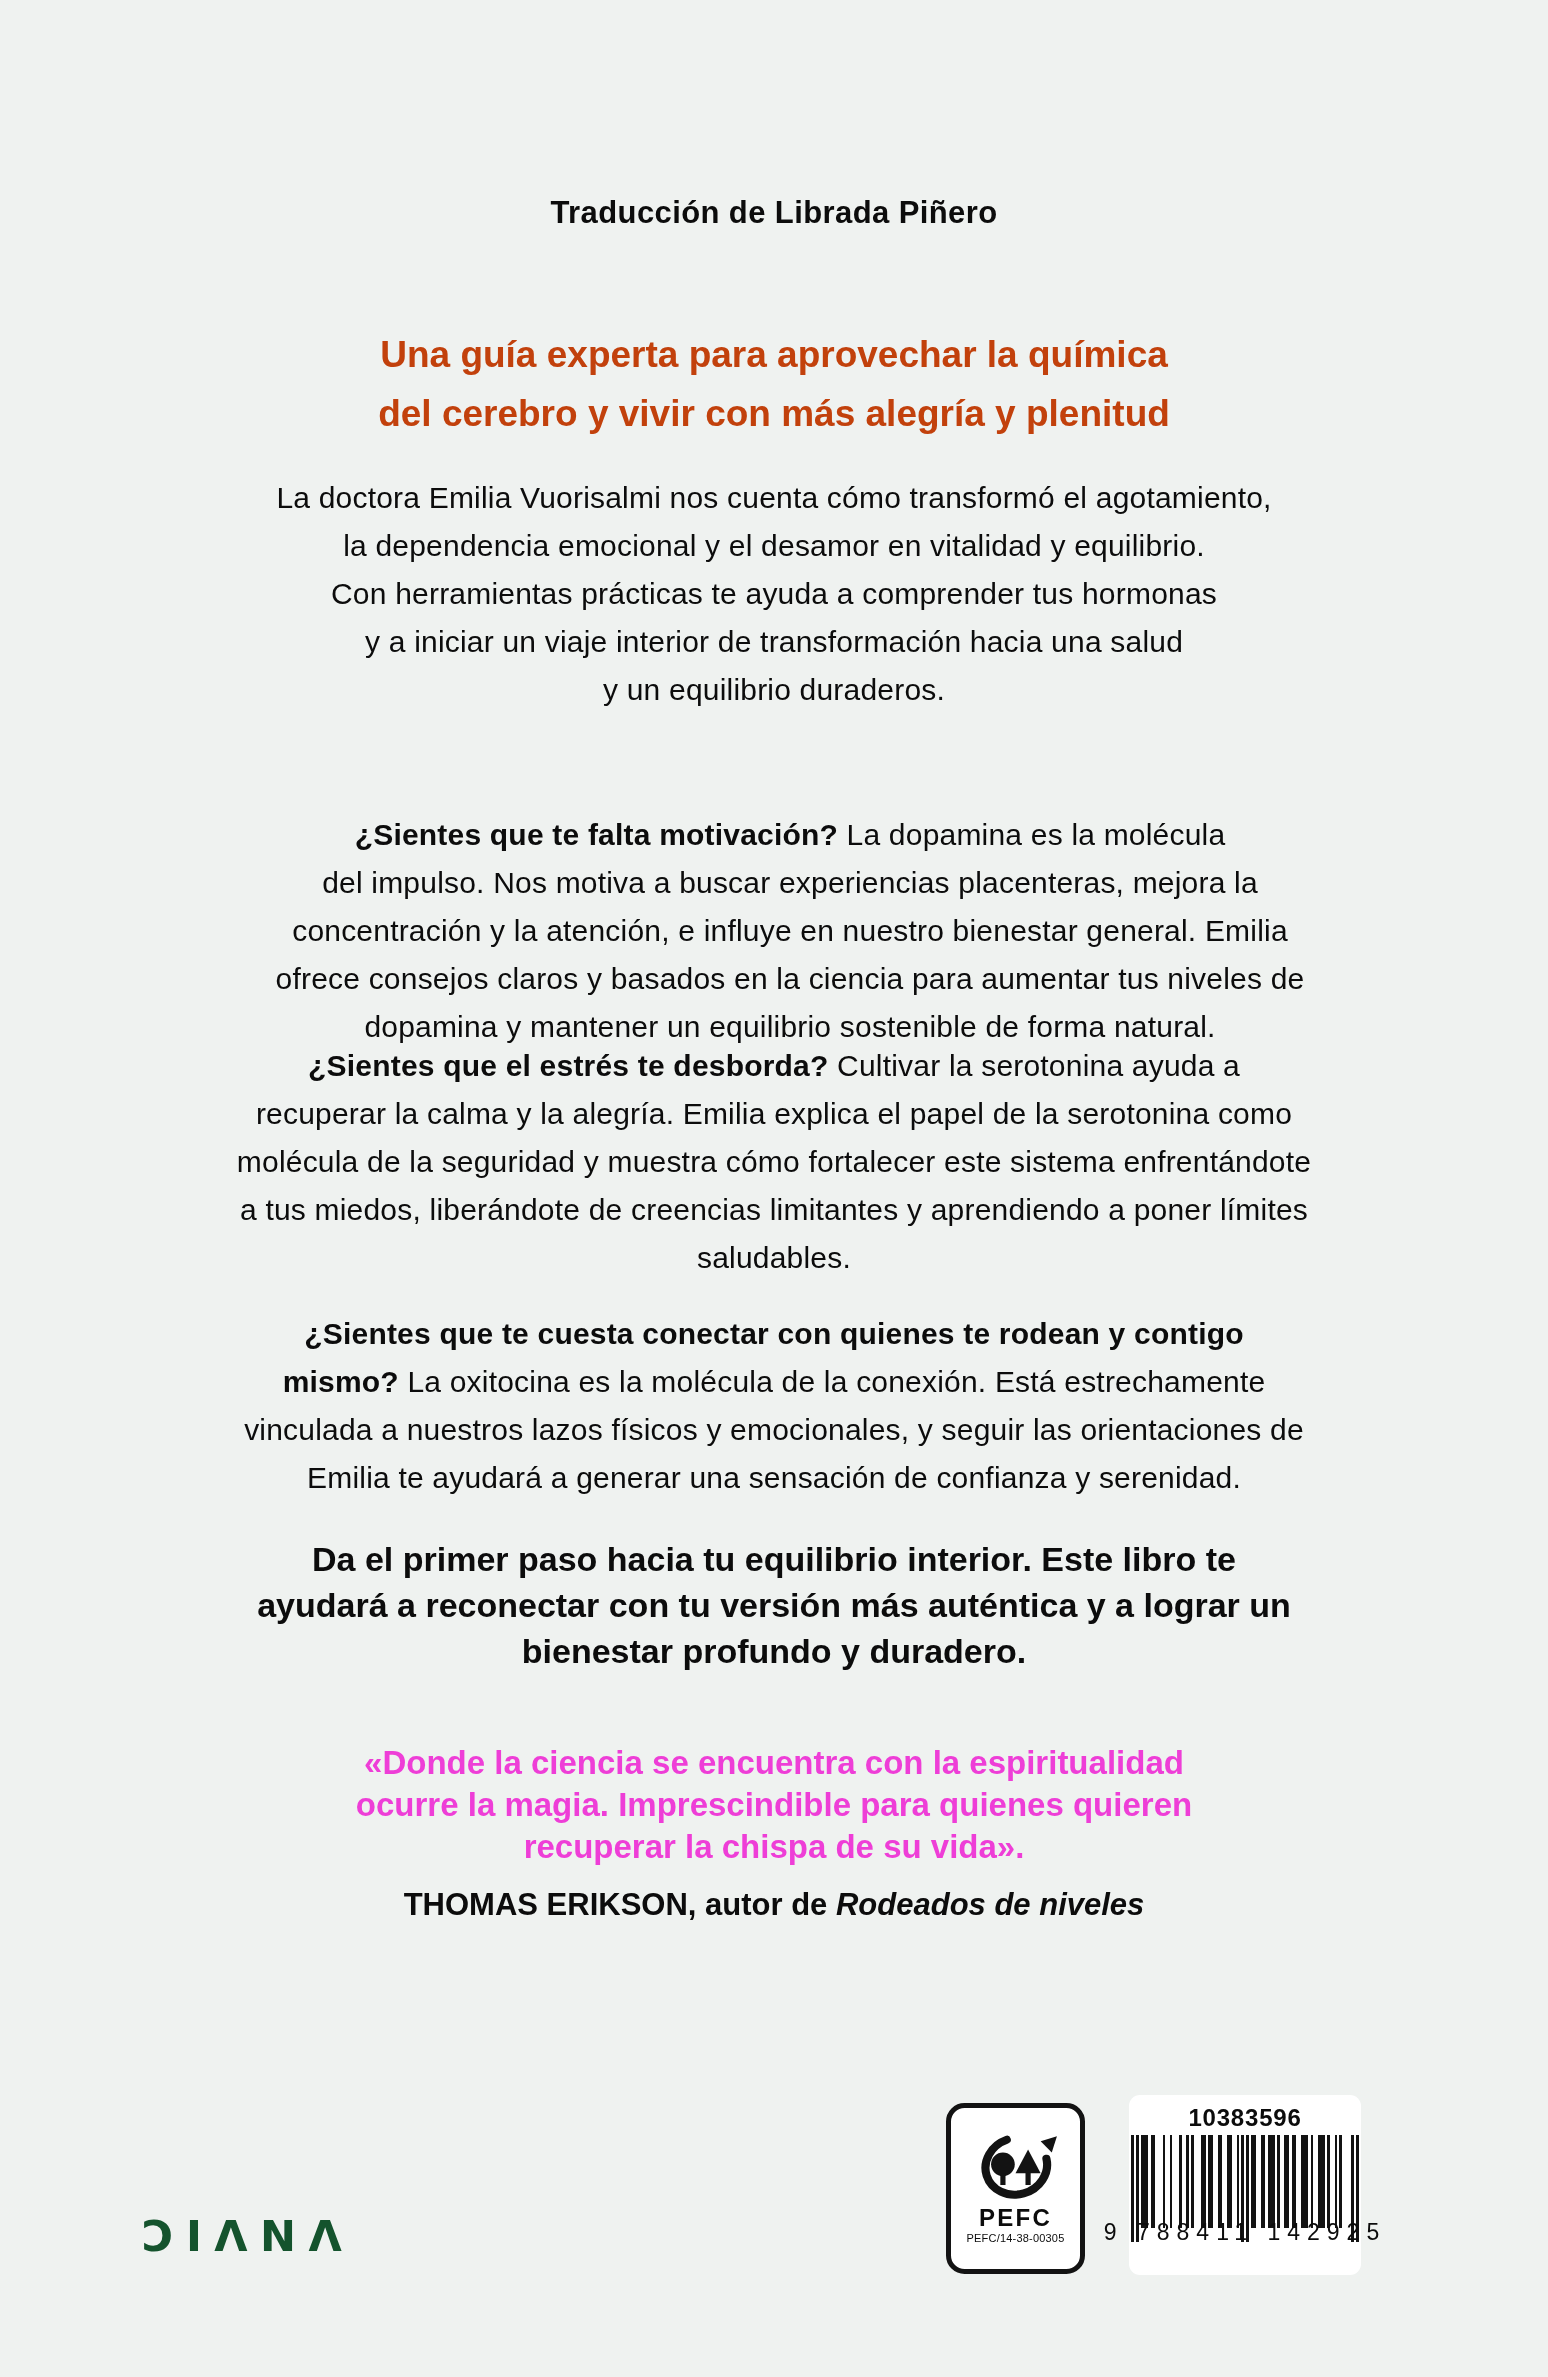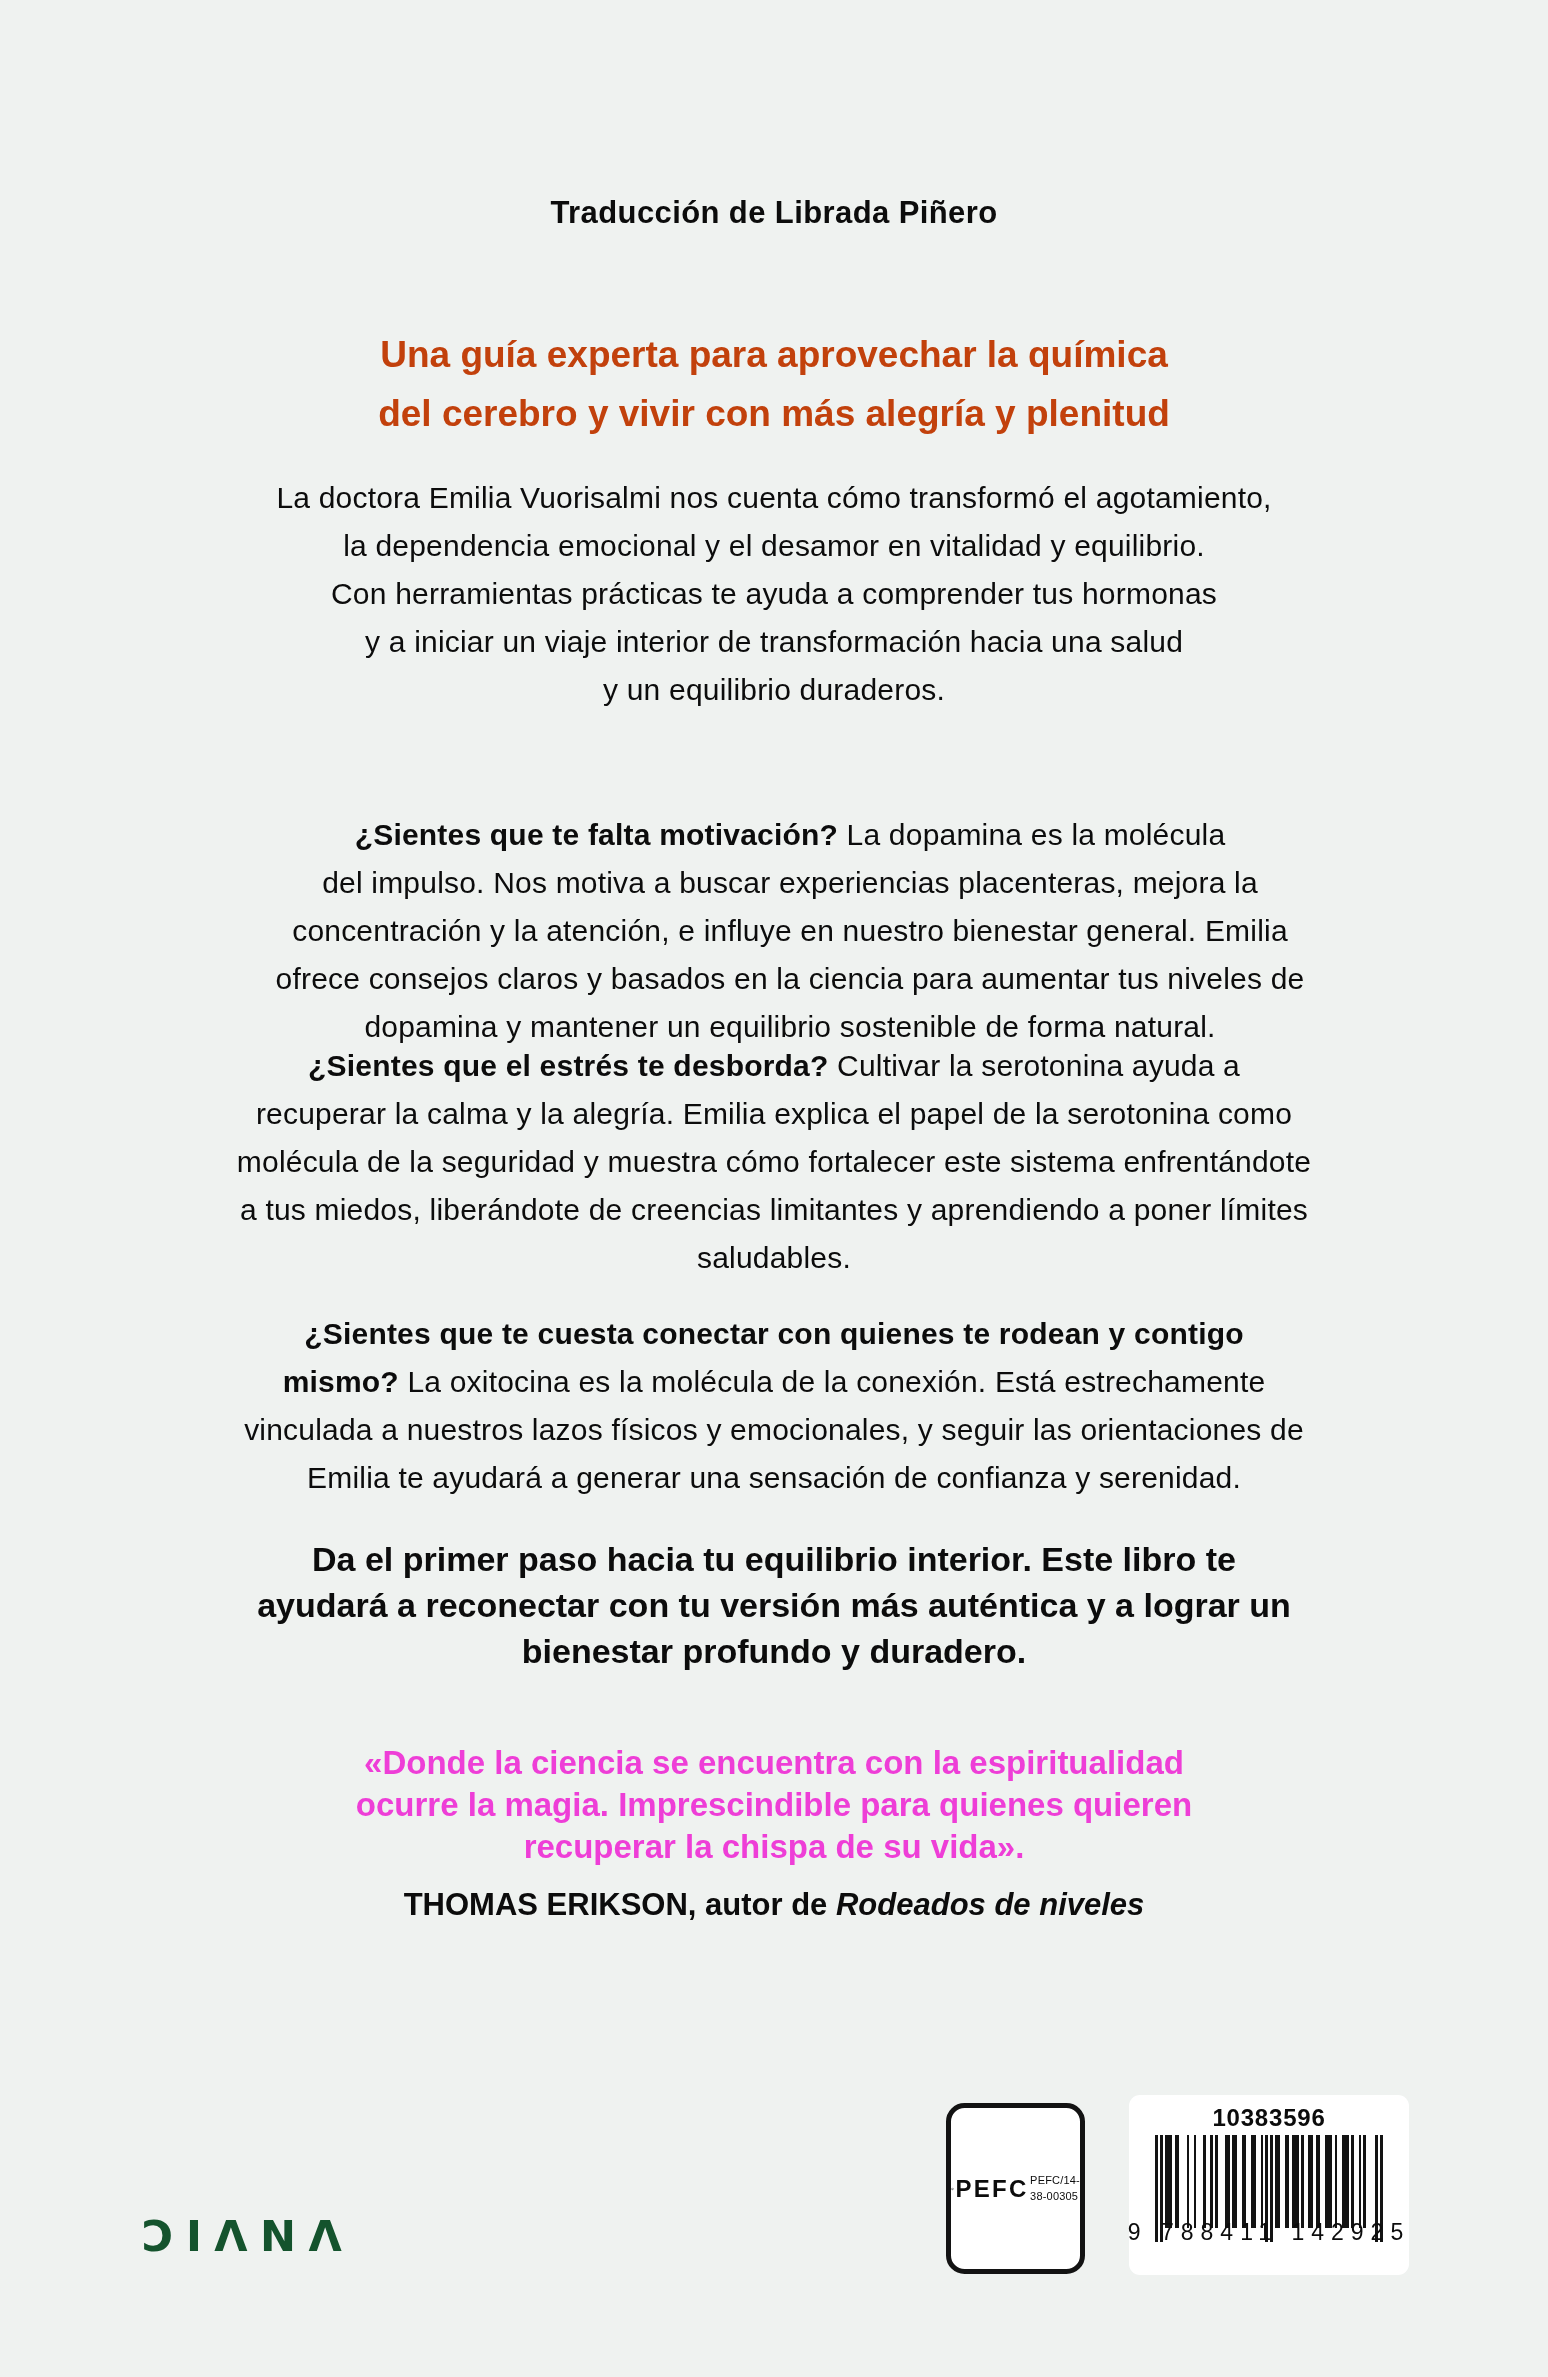--- a/index.html
+++ b/index.html
@@ -32,28 +32,28 @@
   
   .diana{
     position:absolute;left:142px;top:2211px;
     font-family:"DejaVu Sans", sans-serif;
     font-size:43px;font-weight:600;letter-spacing:12.4px;color:#14532d;
     white-space:nowrap;
   }
   .pefc{
     position:absolute;left:946px;top:2103px;width:129px;height:161px;
     background:#fff;border:5.4px solid #131313;border-radius:18.6px;
-    display:flex;flex-direction:row;align-items:center;justify-content:center;
+    display:flex;flex-direction:column;align-items:center;justify-content:center;
     gap:1.5px;
   }
   .pefc svg{width:91px;height:74px;display:block;}
   .pefc-label{font-size:24px;font-weight:700;letter-spacing:2.3px;line-height:23px;}
   .pefc-code{font-size:11px;font-weight:400;letter-spacing:0.2px;line-height:15.5px;}
   .barcode{
-    position:absolute;left:1129px;top:2095px;width:280px;height:180px;
+    position:absolute;left:1129px;top:2095px;width:232px;height:180px;
     background:#fff;border-radius:11px;
     display:flex;flex-direction:column;align-items:center;
     padding-top:7.7px;box-sizing:border-box;
   }
   .barcode-number{font-size:24px;font-weight:700;letter-spacing:0.8px;line-height:29px;}
   .barcode-bars{
     display:flex;align-items:flex-start;margin-top:3.1px;height:108px;
   }
   .module{width:2.4px;height:93px;}
   .module.bar{background:#131313;}

